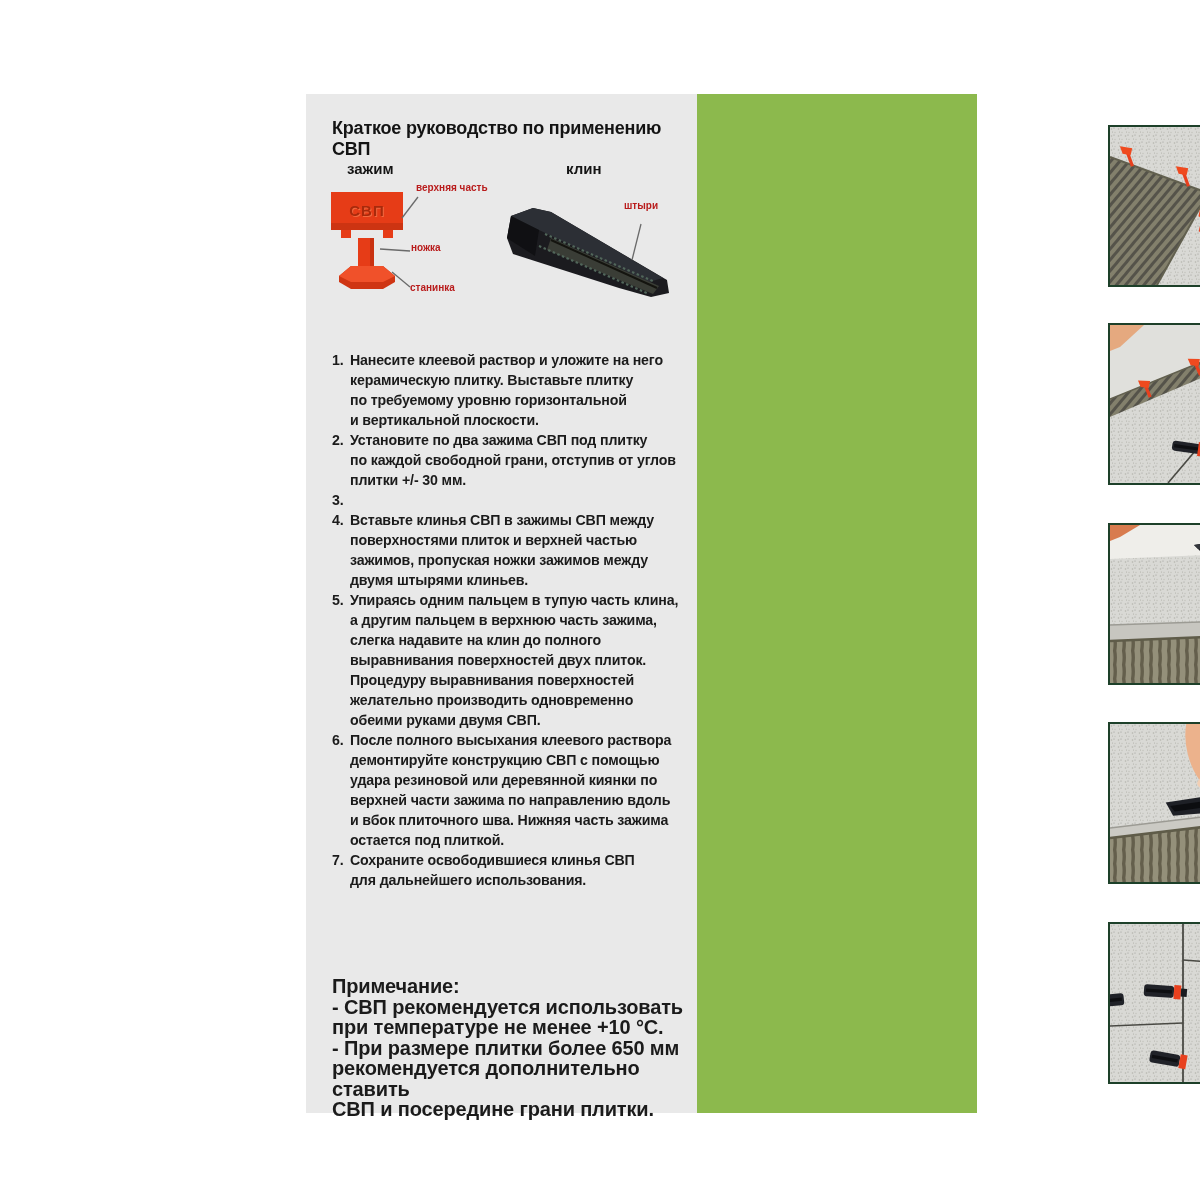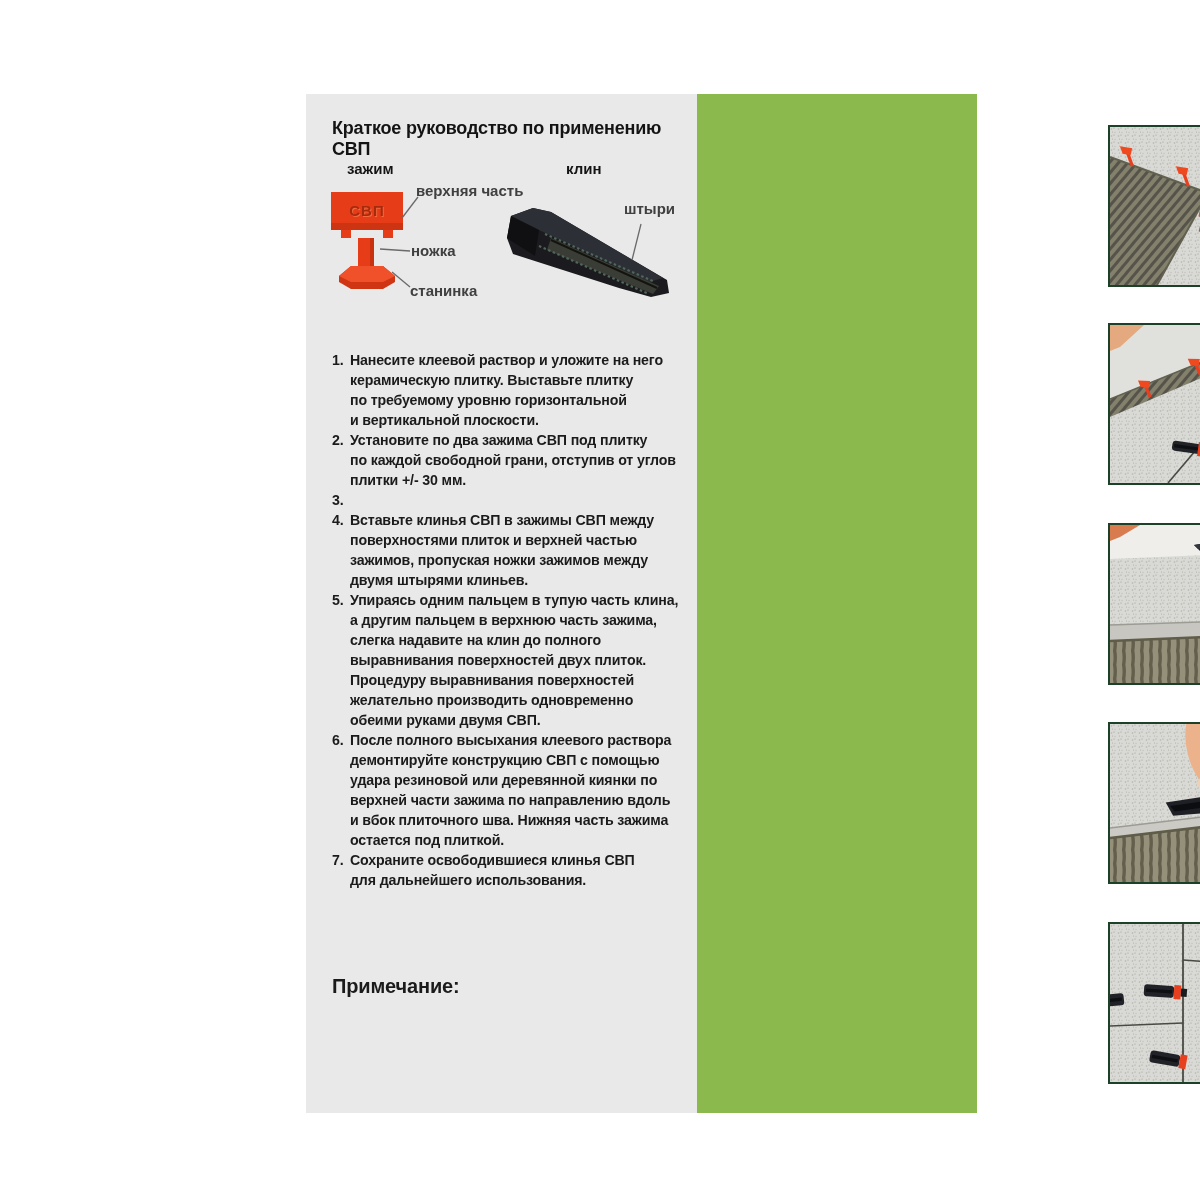--- a/index.html
+++ b/index.html
@@ -11,21 +11,21 @@
   }
   .leaflet{position:absolute;left:262px;top:94px;width:671px;height:1019px;margin-left:44px;}
   .left-col{position:absolute;left:0;top:0;width:391px;height:1019px;background:var(--c-panel,#e9e9e9);}
   .green-col{position:absolute;left:391px;top:0;width:280px;height:1019px;background:var(--c-green,#8cb94d);}
   .doc-title{
     position:absolute;left:26px;top:24px;width:360px;
     font-size:18px;font-weight:bold;letter-spacing:-0.2px;color:#141414;
   }
   .diagram{position:absolute;left:0;top:62px;width:391px;height:186px;}
   .tool-label{position:absolute;font-size:15px;font-weight:bold;color:#141414;}
-  .part-label{position:absolute;font-size:15px;font-weight:bold;color:#404040;white-space:nowrap;}
+  .part-label{position:absolute;font-size:10px;font-weight:bold;color:#b91c1c;white-space:nowrap;}
   .clamp-svg{position:absolute;left:21px;top:32px;width:80px;height:104px;}
   .wedge-svg{position:absolute;left:193px;top:38px;width:172px;height:125px;}
   .leader-lines{position:absolute;left:0;top:0;width:391px;height:186px;pointer-events:none;}
   .steps{
     position:absolute;left:26px;top:256px;width:370px;margin:0;padding:0;list-style:none;
     font-size:14.2px;font-weight:bold;line-height:20px;letter-spacing:-0.15px;color:#1b1b1b;
   }
   .steps li{display:flex;}
   .steps .num{flex:0 0 18px;}
   .steps .txt{white-space:pre-line;}
@@ -133,20 +133,25 @@
         </li>
       <li>
           <span class="num">7.</span>
           <span class="txt">Сохраните освободившиеся клинья СВП
 для дальнейшего использования.</span>
         </li>
     </ol>
 
     <div class="notes">
       <div class="n-title">Примечание:</div>
+      <div class="n-body">- СВП рекомендуется использовать
+при температуре не менее +10 °С.
+- При размере плитки более 650 мм
+рекомендуется дополнительно ставить
+СВП и посередине грани плитки.</div>
     </div>
   </div>
 
   <div class="green-col">
 
     <div class="photo" style="top:31px;">
       <svg viewBox="0 0 237 158">
         <defs>
           <pattern id="sp1" width="7" height="7" patternUnits="userSpaceOnUse">
             <rect width="7" height="7" fill="#d9d9d5"></rect>

